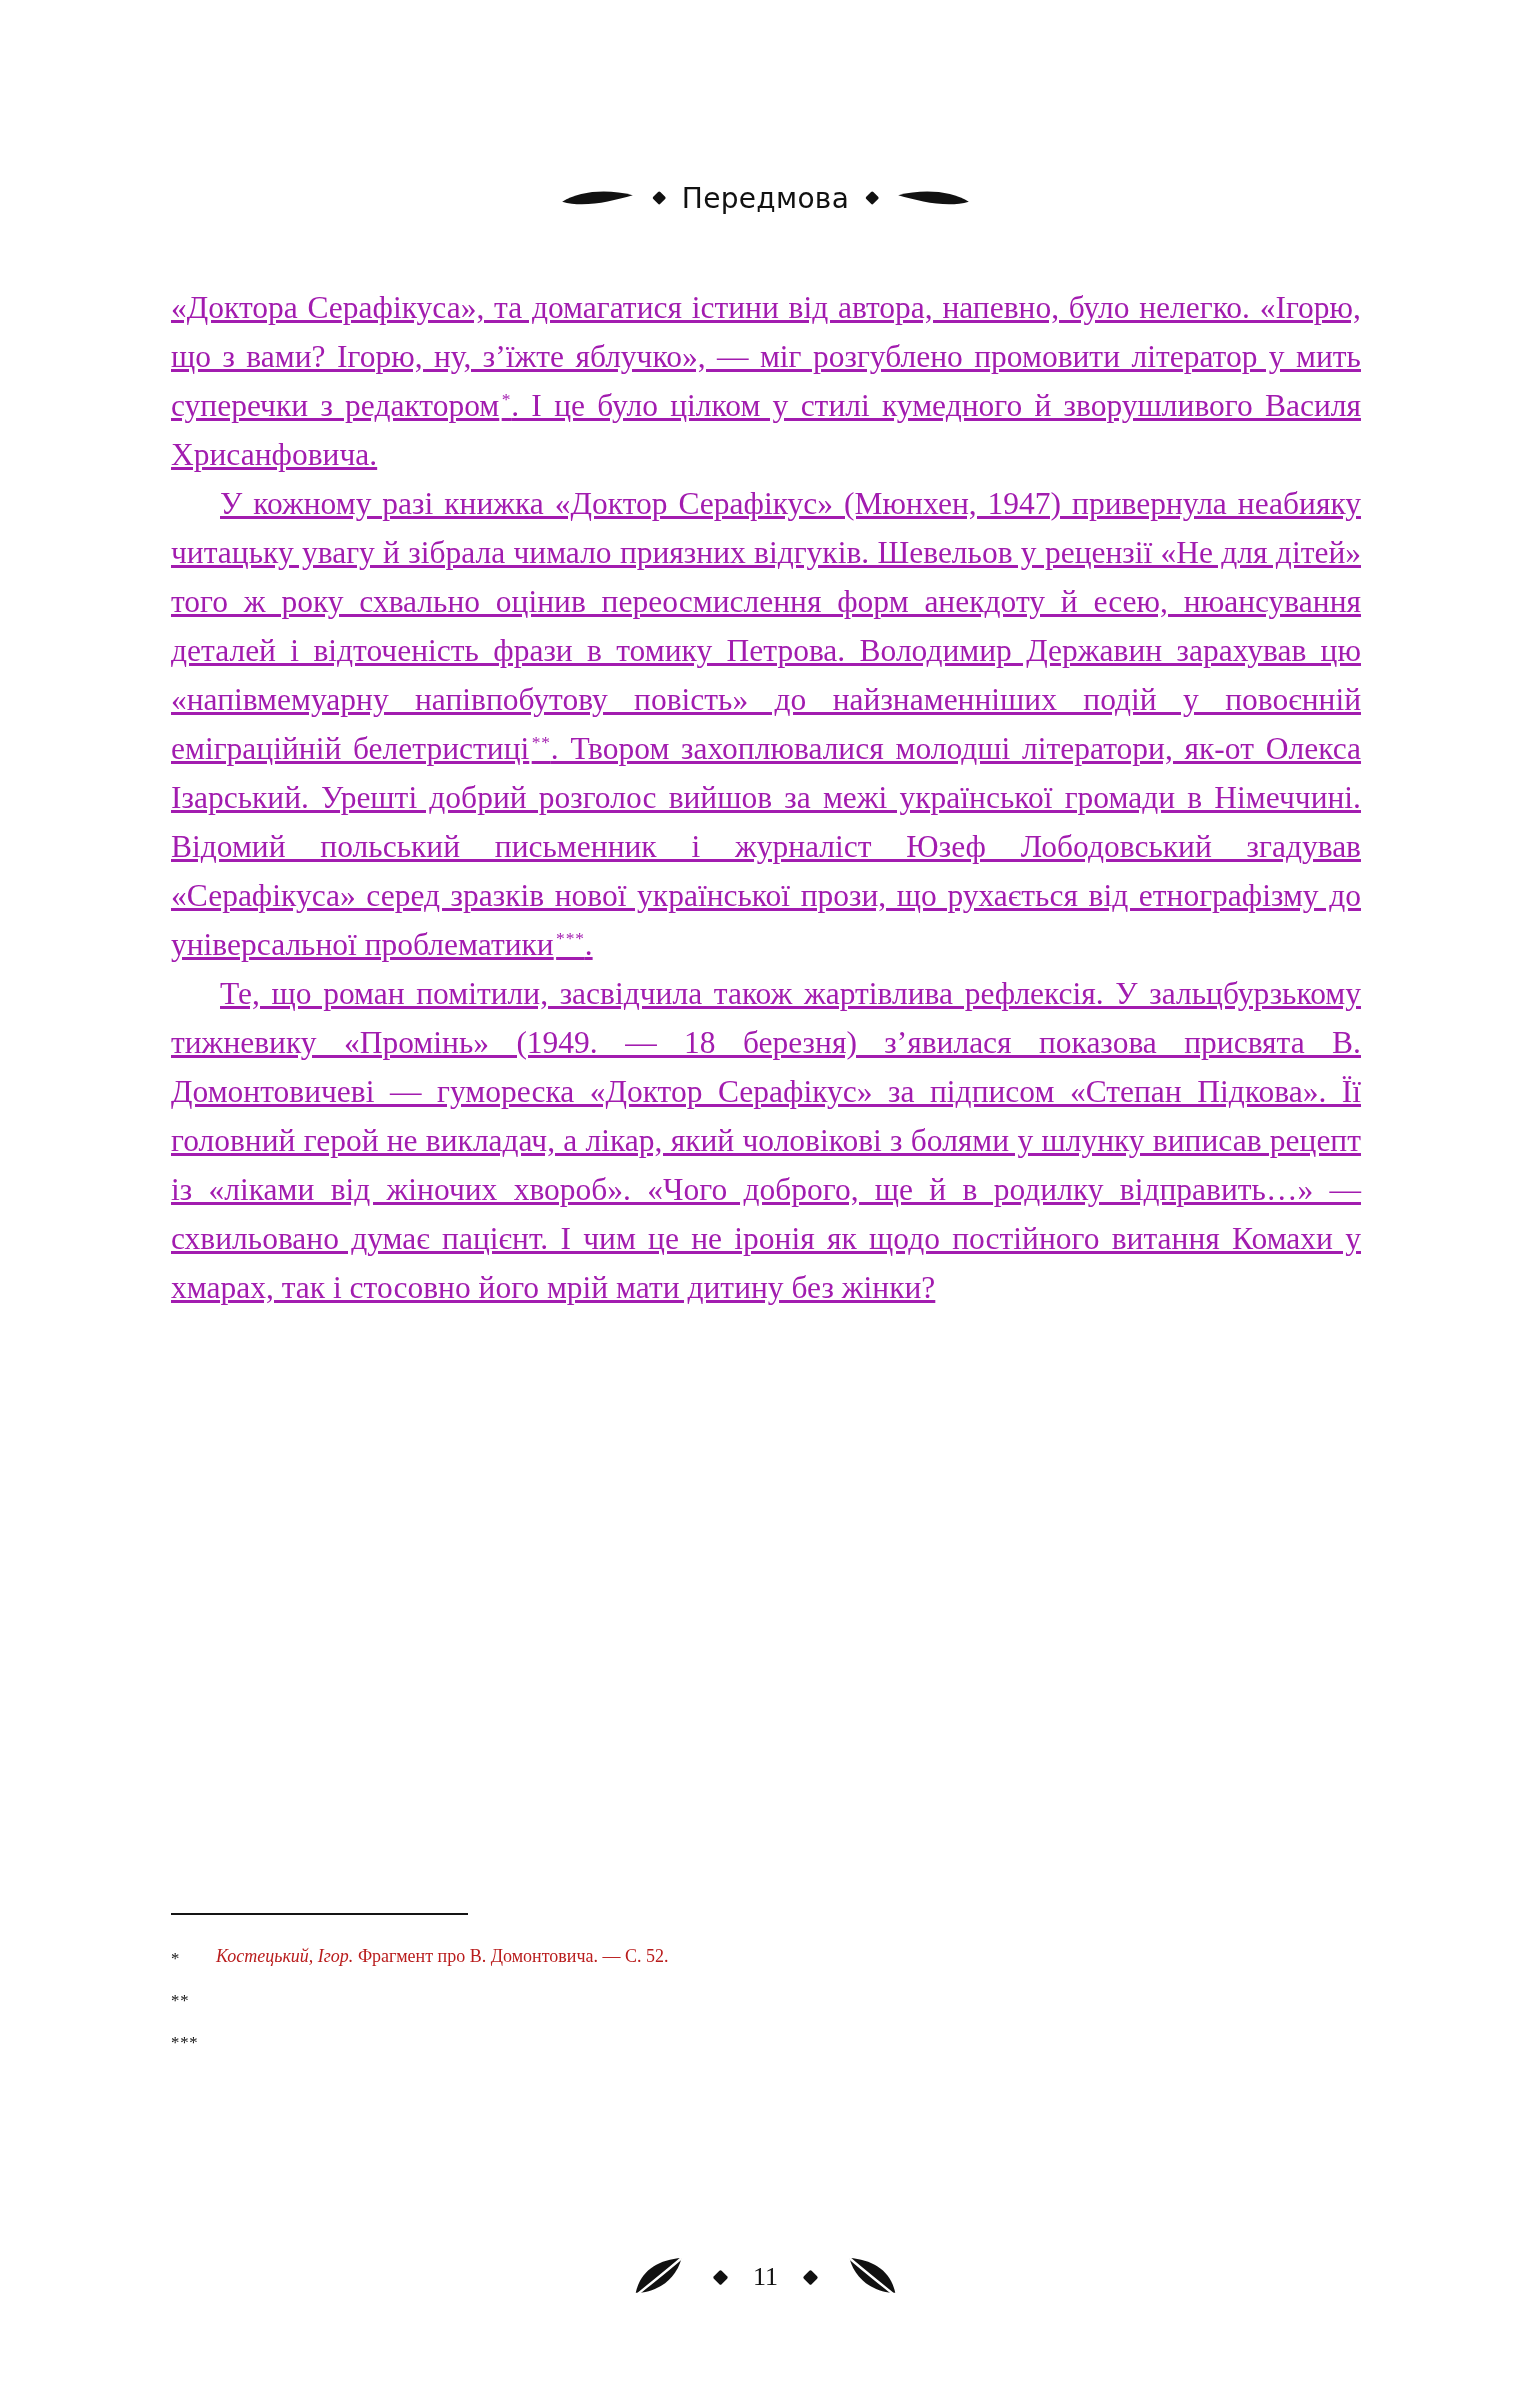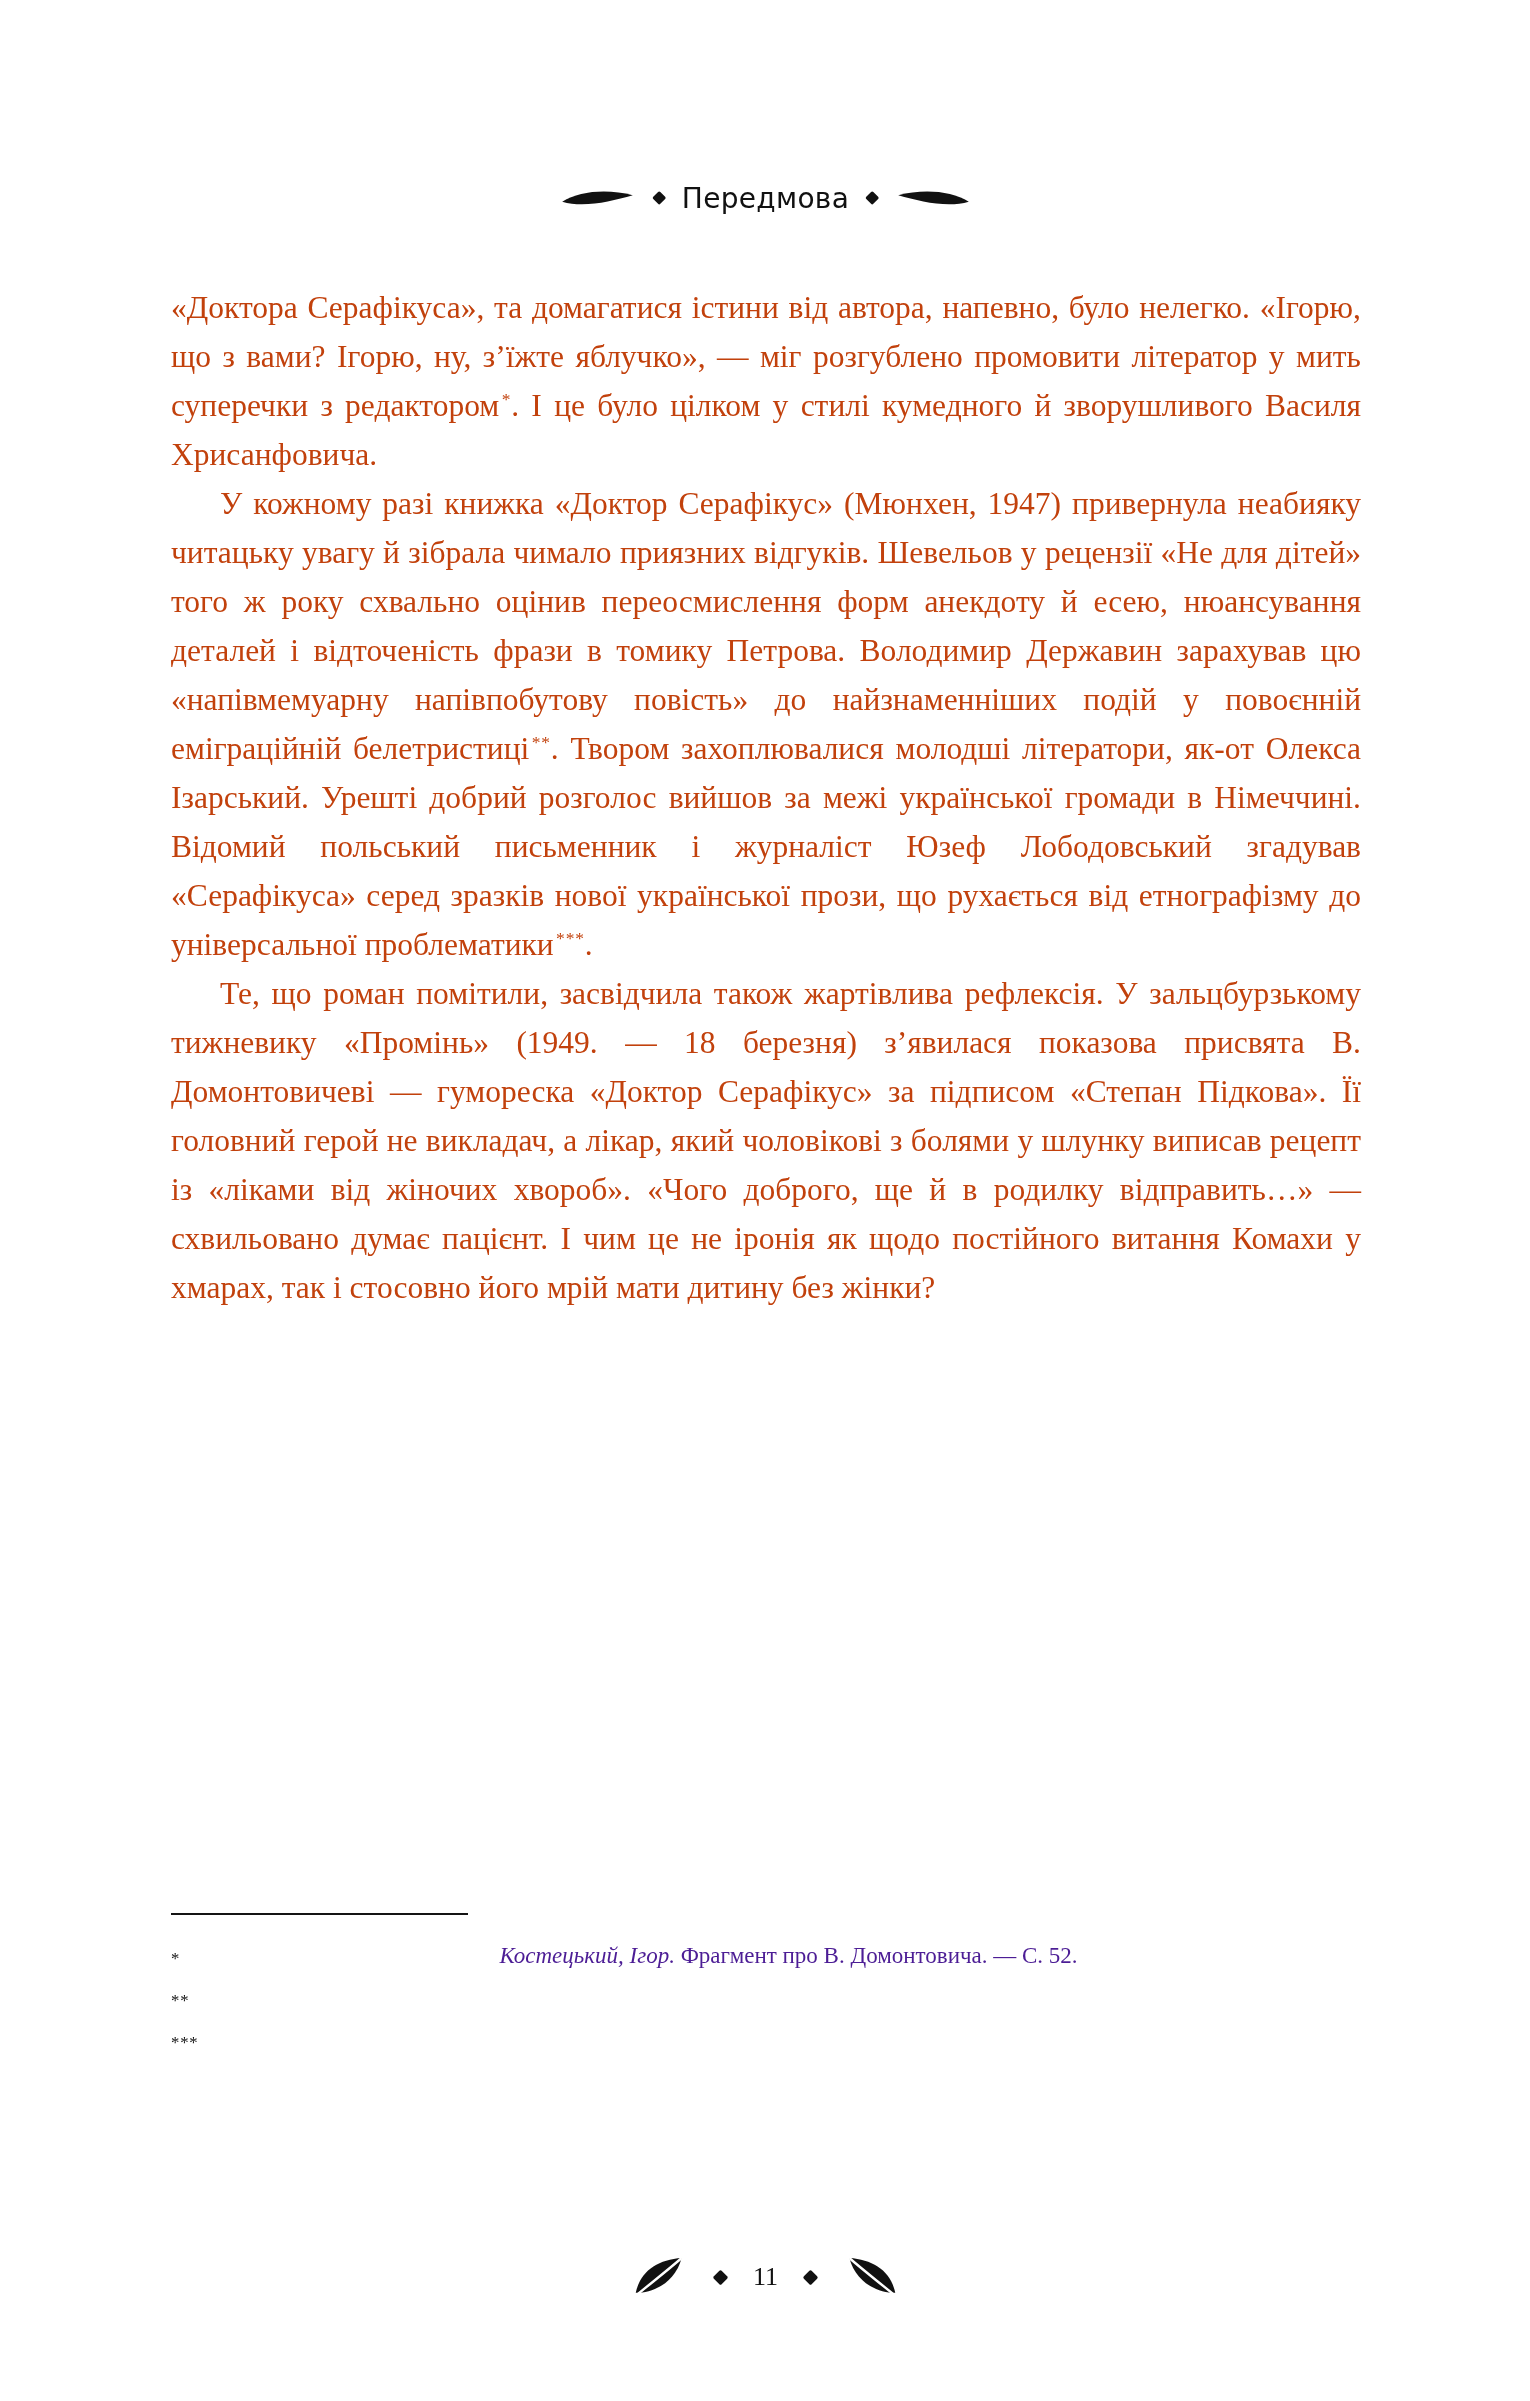--- a/index.html
+++ b/index.html
@@ -55,21 +55,22 @@
     left: 171px;
     width: 1190px;
   }
   .body-col p {
     margin: 0;
     font-size: 31.5px;
     line-height: 49px;
     text-align: justify;
     text-justify: inter-word;
     hyphens: manual;
-    color: #c2410c;
+    color: #a21caf;
+    text-decoration: underline;
   }
   .body-col p.indent {
     text-indent: 49px;
   }
   sup.fn {
     font-size: 17.5px;
     vertical-align: super;
     line-height: 0;
     letter-spacing: 0.8px;
     padding-left: 2.4px;
@@ -96,24 +97,24 @@
   .fn-mark {
     flex: 0 0 45px;
     font-size: 16.7px;
     line-height: 35px;
     letter-spacing: 0.8px;
     color: #111111;
     padding-top: 1.6px;
   }
   .fn-text {
     flex: 1 1 auto;
-    font-size: 23px;
+    font-size: 18px;
     line-height: 34px;
-    color: #4c1d95;
-    text-align: center;
+    color: #b91c1c;
+    text-align: left;
   }
   .fn-text i {
     font-style: italic;
   }
 
   
   .folio {
     position: absolute;
     bottom: 100px;
     left: 0;

